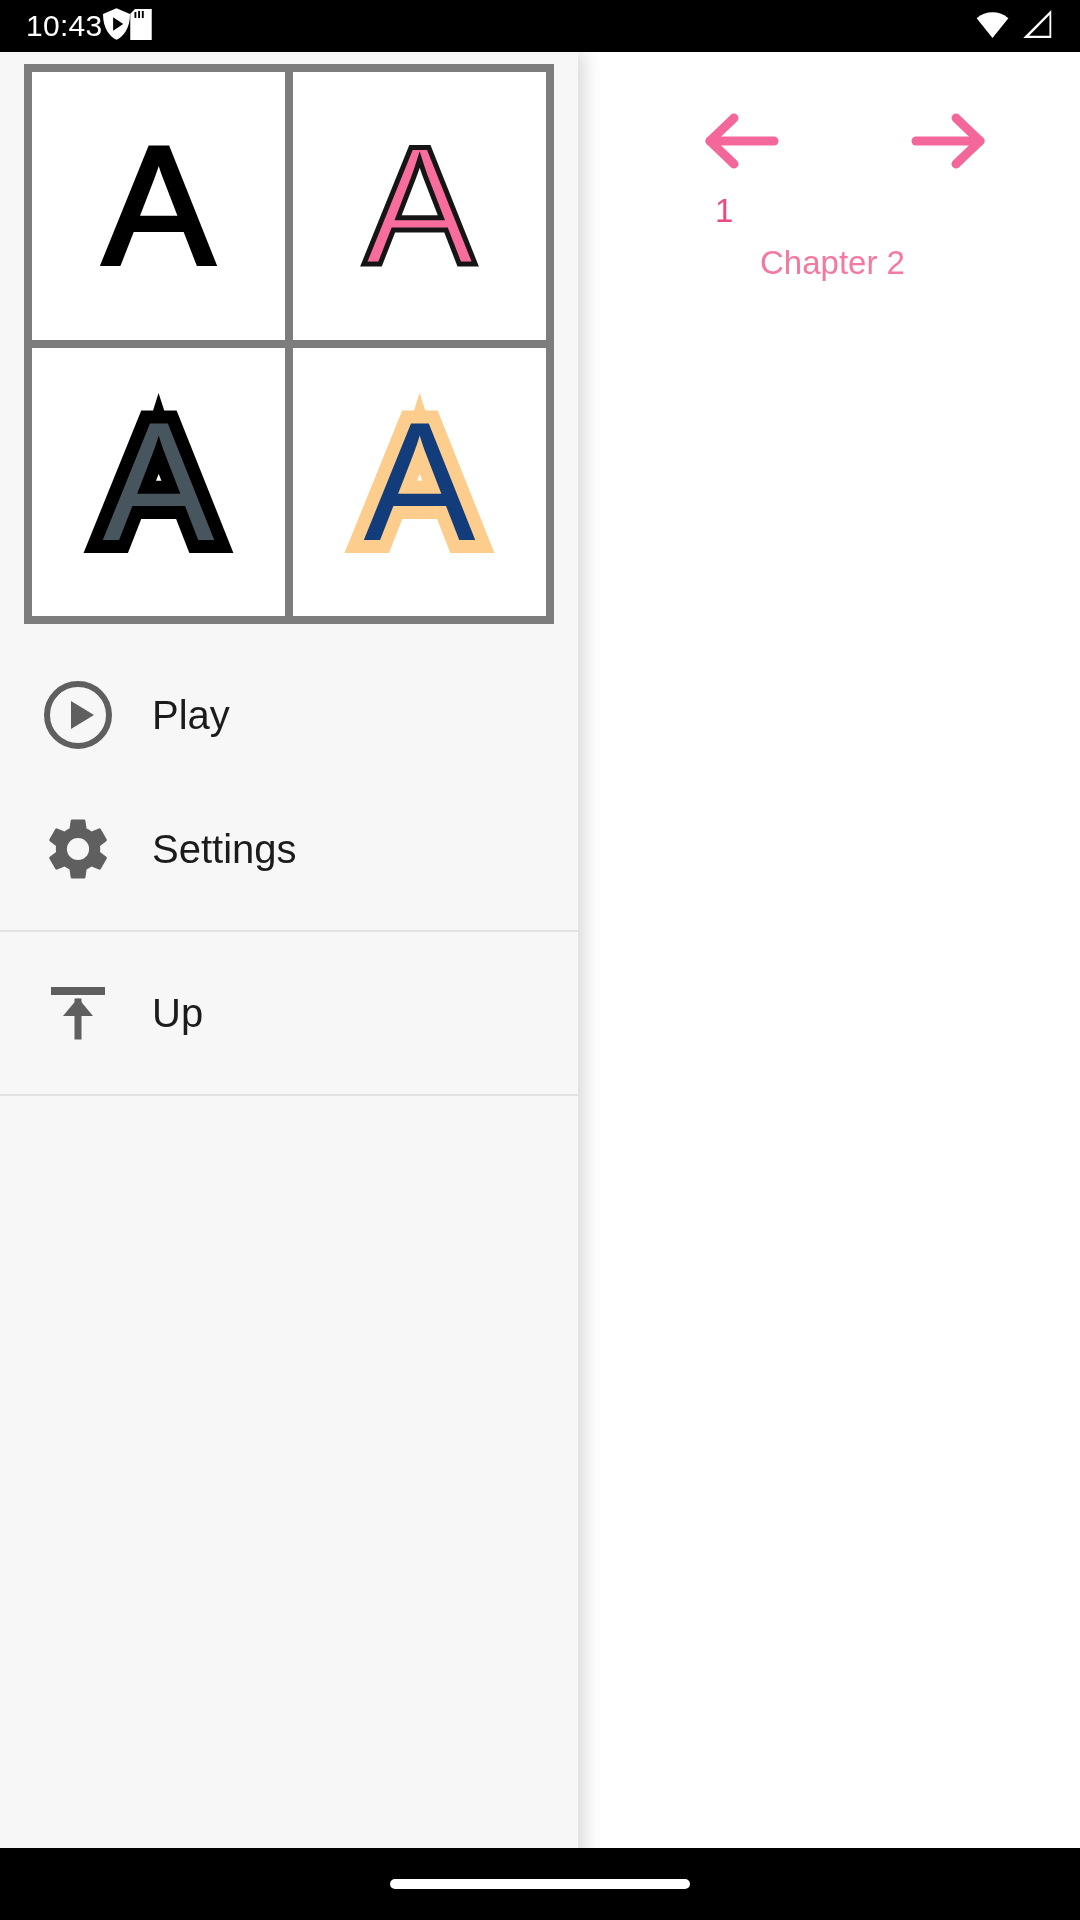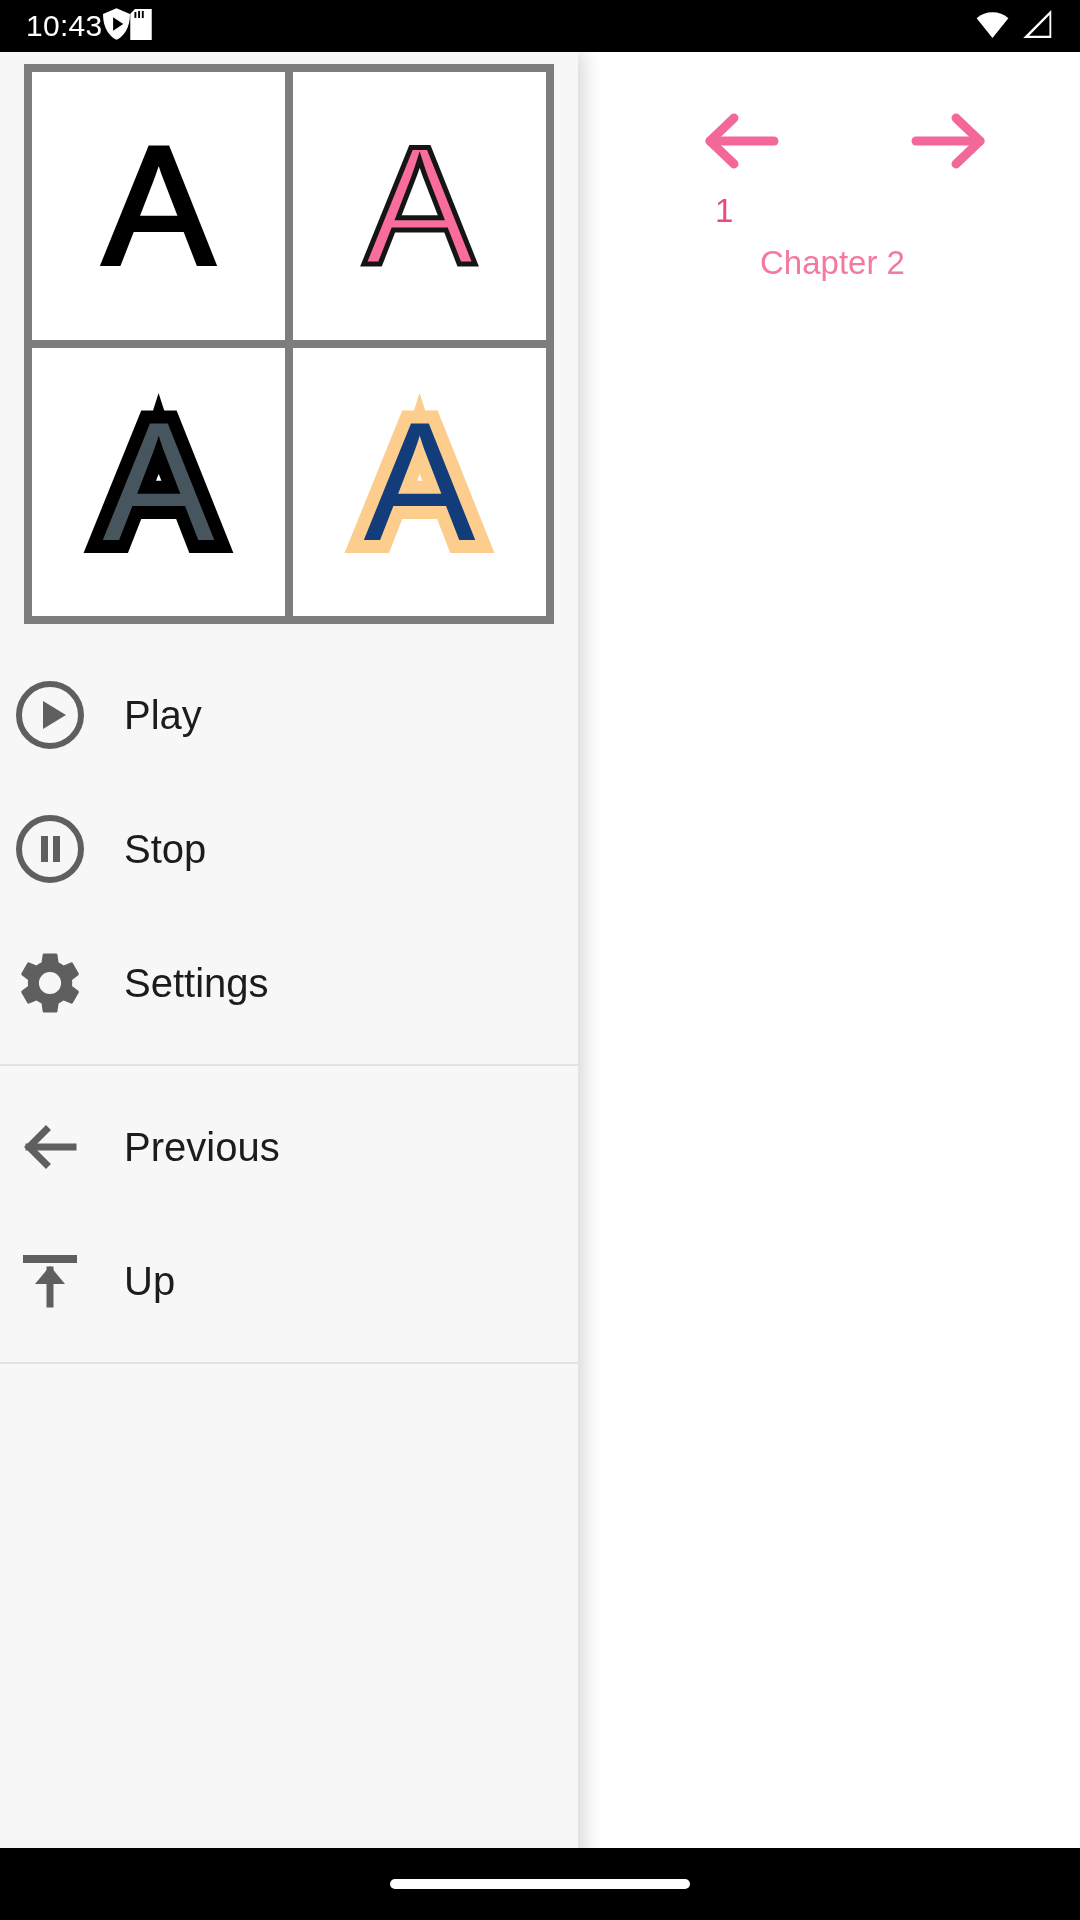--- a/index.html
+++ b/index.html
@@ -83,21 +83,21 @@
     font-family:"Liberation Sans", sans-serif;
   }
   .glyph.t1{ color:#000; -webkit-text-stroke:4px #000; }
   .glyph.t2{ color:#f96c9e; -webkit-text-stroke:5px #151515; }
   .glyph.t3{ color:#47565e; -webkit-text-stroke:26px #000; paint-order:stroke fill; }
   .glyph.t4{ color:#123c7a; -webkit-text-stroke:26px #fccd8c; paint-order:stroke fill; }
 
   
   #menu-list{ position:absolute; left:0; top:596px; width:578px; }
   .mi{
-    display:flex; align-items:center; height:134px; 
+    display:flex; align-items:center; height:134px; padding-left:28px;
     cursor:pointer;
   }
   .mi .ico{
     width:100px; min-width:100px; height:100px;
     display:flex; align-items:center; justify-content:center;
   }
   .mi .lbl{
     font-size:40px; color:#1c1c1c; margin-left:24px;
     font-family:"Liberation Sans", sans-serif;
   }
@@ -186,51 +186,32 @@
     <div class="mi">
       <span class="ico">
         <svg width="74" height="74" viewBox="0 0 74 74">
           <circle cx="37" cy="37" r="31" fill="none" stroke="#5f5f5f" stroke-width="6"></circle>
           <path d="M30 23 L53 37 L30 51 Z" fill="#5f5f5f"></path>
         </svg>
       </span>
       <span class="lbl">Play</span>
     </div>
 
-    <div class="mi">
-      <span class="ico">
-        <svg width="74" height="74" viewBox="0 0 74 74">
-          <circle cx="37" cy="37" r="31" fill="none" stroke="#5f5f5f" stroke-width="6"></circle>
-          <rect x="28" y="24" width="7" height="26" fill="#5f5f5f"></rect>
-          <rect x="40" y="24" width="7" height="26" fill="#5f5f5f"></rect>
-        </svg>
-      </span>
-      <span class="lbl">Stop</span>
-    </div>
 
     <div class="mi">
       <span class="ico">
         <svg width="74" height="74" viewBox="0 0 24 24">
           <path fill="#5f5f5f" d="M19.14 12.94a7.07 7.07 0 0 0 .06-.94 7.07 7.07 0 0 0-.06-.94l2.03-1.58a.49.49 0 0 0 .12-.61l-1.92-3.32a.49.49 0 0 0-.59-.22l-2.39.96a7.03 7.03 0 0 0-1.62-.94l-.36-2.54a.48.48 0 0 0-.48-.41h-3.84a.48.48 0 0 0-.48.41l-.36 2.54c-.59.24-1.13.56-1.62.94l-2.39-.96a.49.49 0 0 0-.59.22L2.74 8.87a.49.49 0 0 0 .12.61l2.03 1.58c-.04.31-.06.63-.06.94s.02.63.06.94l-2.03 1.58a.49.49 0 0 0-.12.61l1.92 3.32c.12.22.37.3.59.22l2.39-.96c.49.38 1.03.7 1.62.94l.36 2.54c.04.24.24.41.48.41h3.84c.24 0 .44-.17.48-.41l.36-2.54c.59-.24 1.13-.56 1.62-.94l2.39.96c.22.08.47 0 .59-.22l1.92-3.32a.49.49 0 0 0-.12-.61l-2.03-1.58zM12 15.6A3.6 3.6 0 1 1 12 8.4a3.6 3.6 0 0 1 0 7.2z"></path>
         </svg>
       </span>
       <span class="lbl">Settings</span>
     </div>
 
     <div class="sep"></div>
 
-    <div class="mi">
-      <span class="ico">
-        <svg width="74" height="74" viewBox="0 0 74 74" fill="none">
-          <path d="M60 37 H16" stroke="#5f5f5f" stroke-width="7" stroke-linecap="square"></path>
-          <path d="M33 20 L16 37 L33 54" stroke="#5f5f5f" stroke-width="7" stroke-linecap="square" stroke-linejoin="miter" fill="none"></path>
-        </svg>
-      </span>
-      <span class="lbl">Previous</span>
-    </div>
 
 
     <div class="mi">
       <span class="ico">
         <svg width="74" height="74" viewBox="0 0 74 74" fill="none">
           <path d="M14 15 H60" stroke="#5f5f5f" stroke-width="8" stroke-linecap="square"></path>
           <path d="M37 60 V26" stroke="#5f5f5f" stroke-width="7" stroke-linecap="square"></path>
           <path d="M37 22 L52 40 L22 40 Z" fill="#5f5f5f"></path>
         </svg>
       </span>

